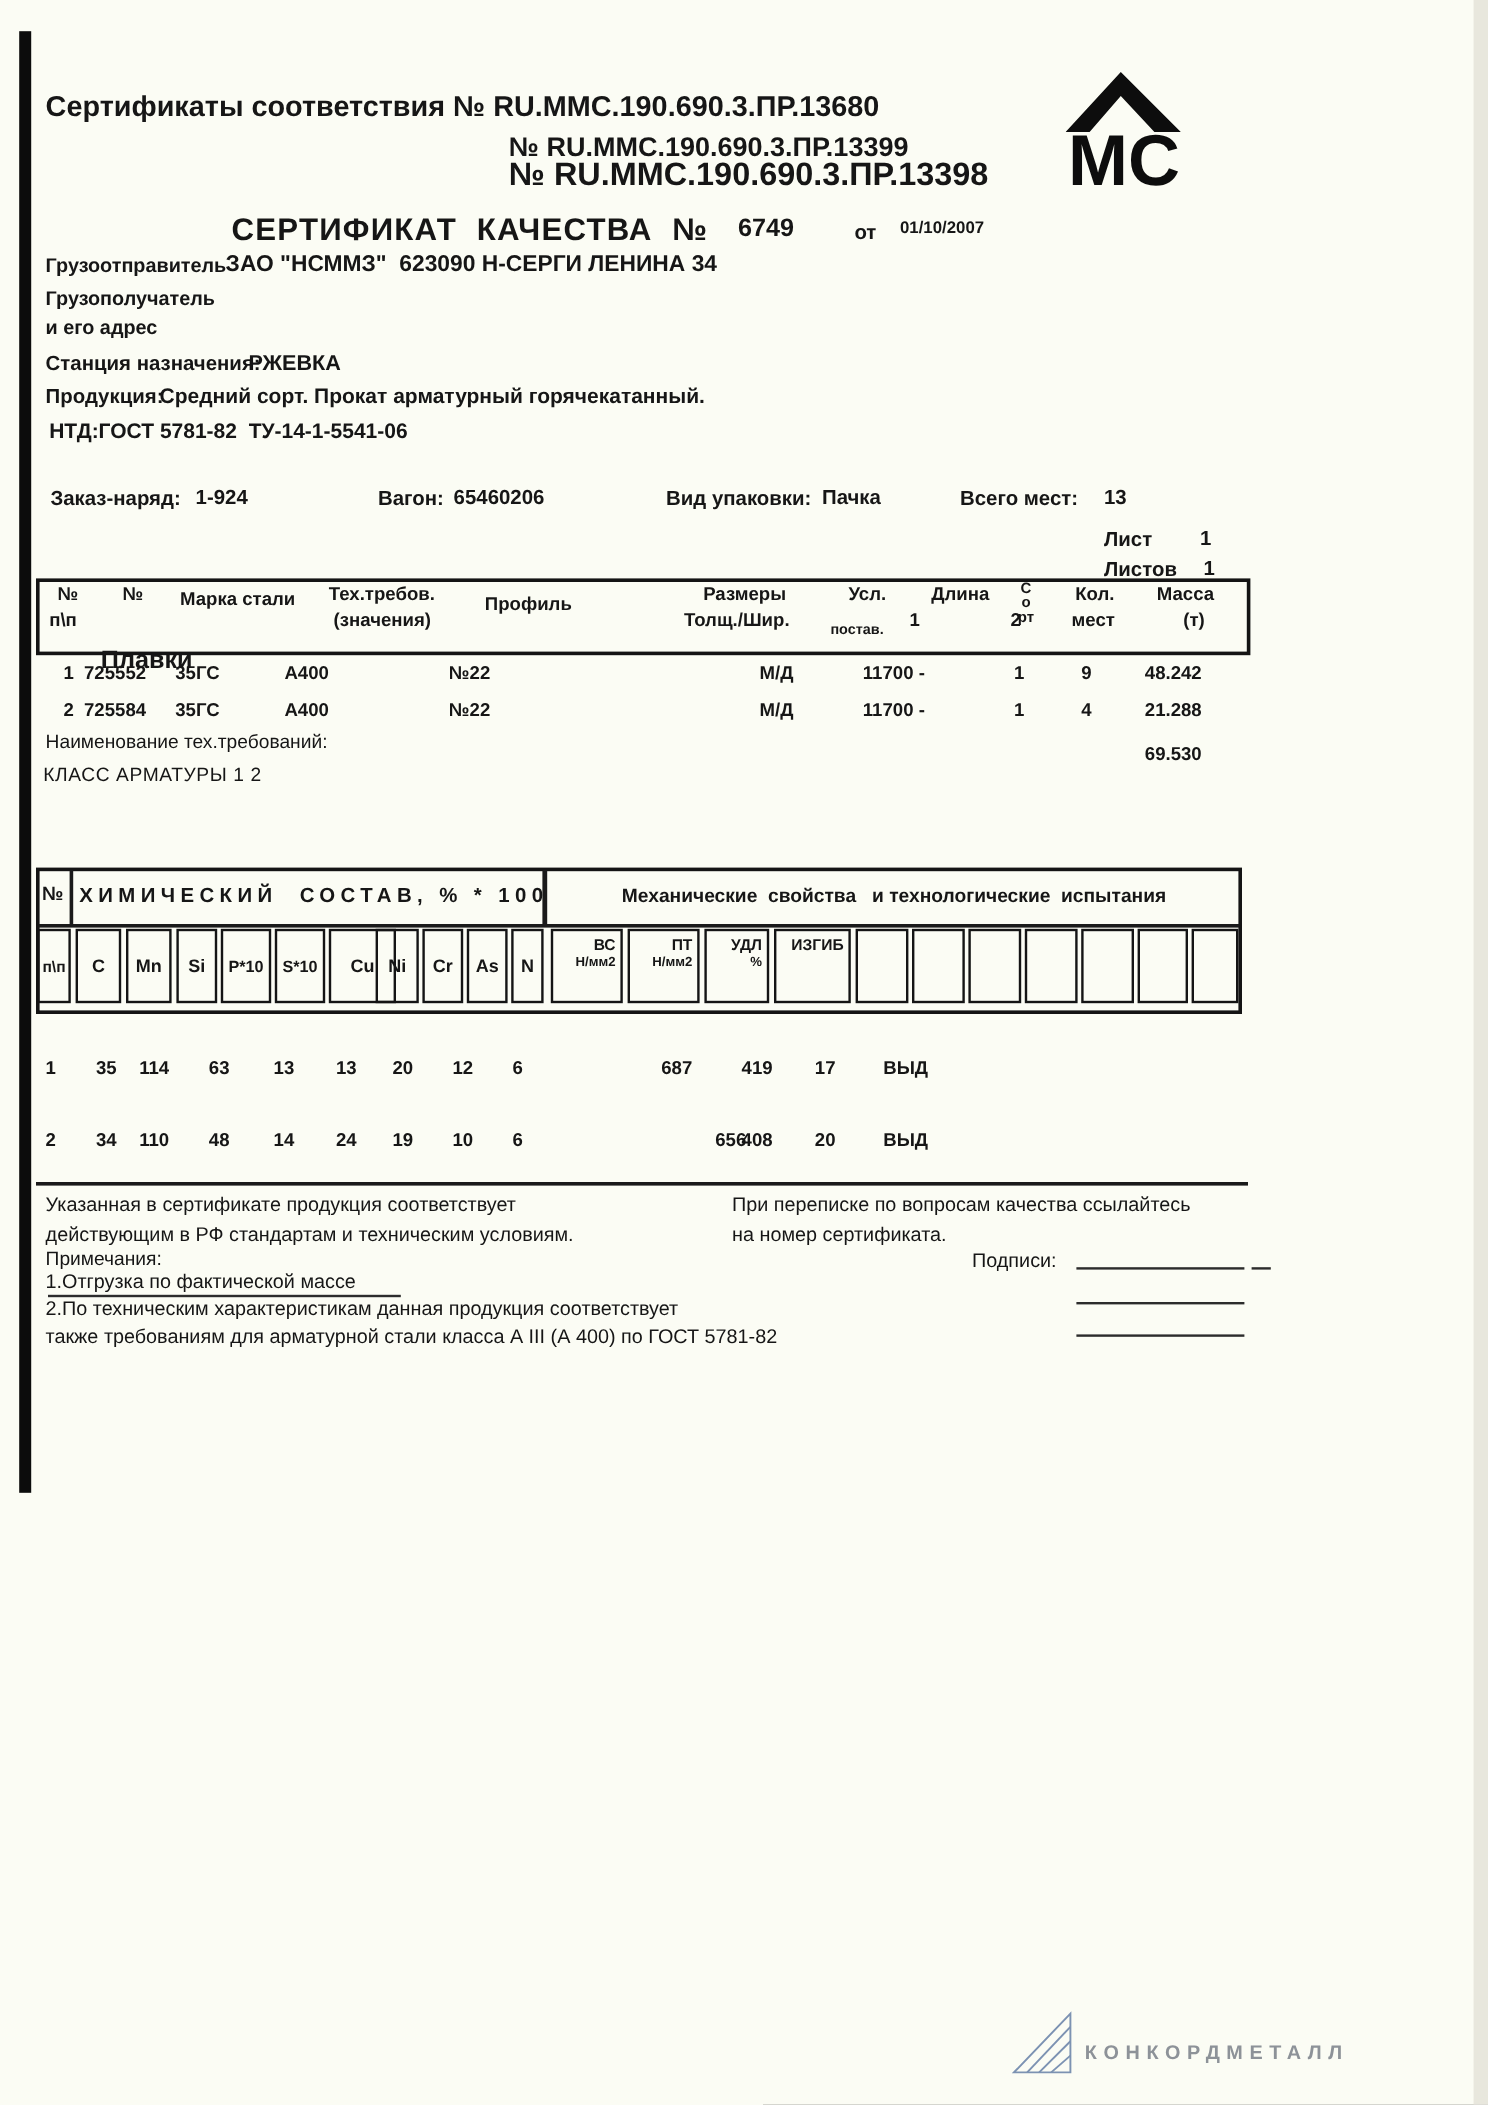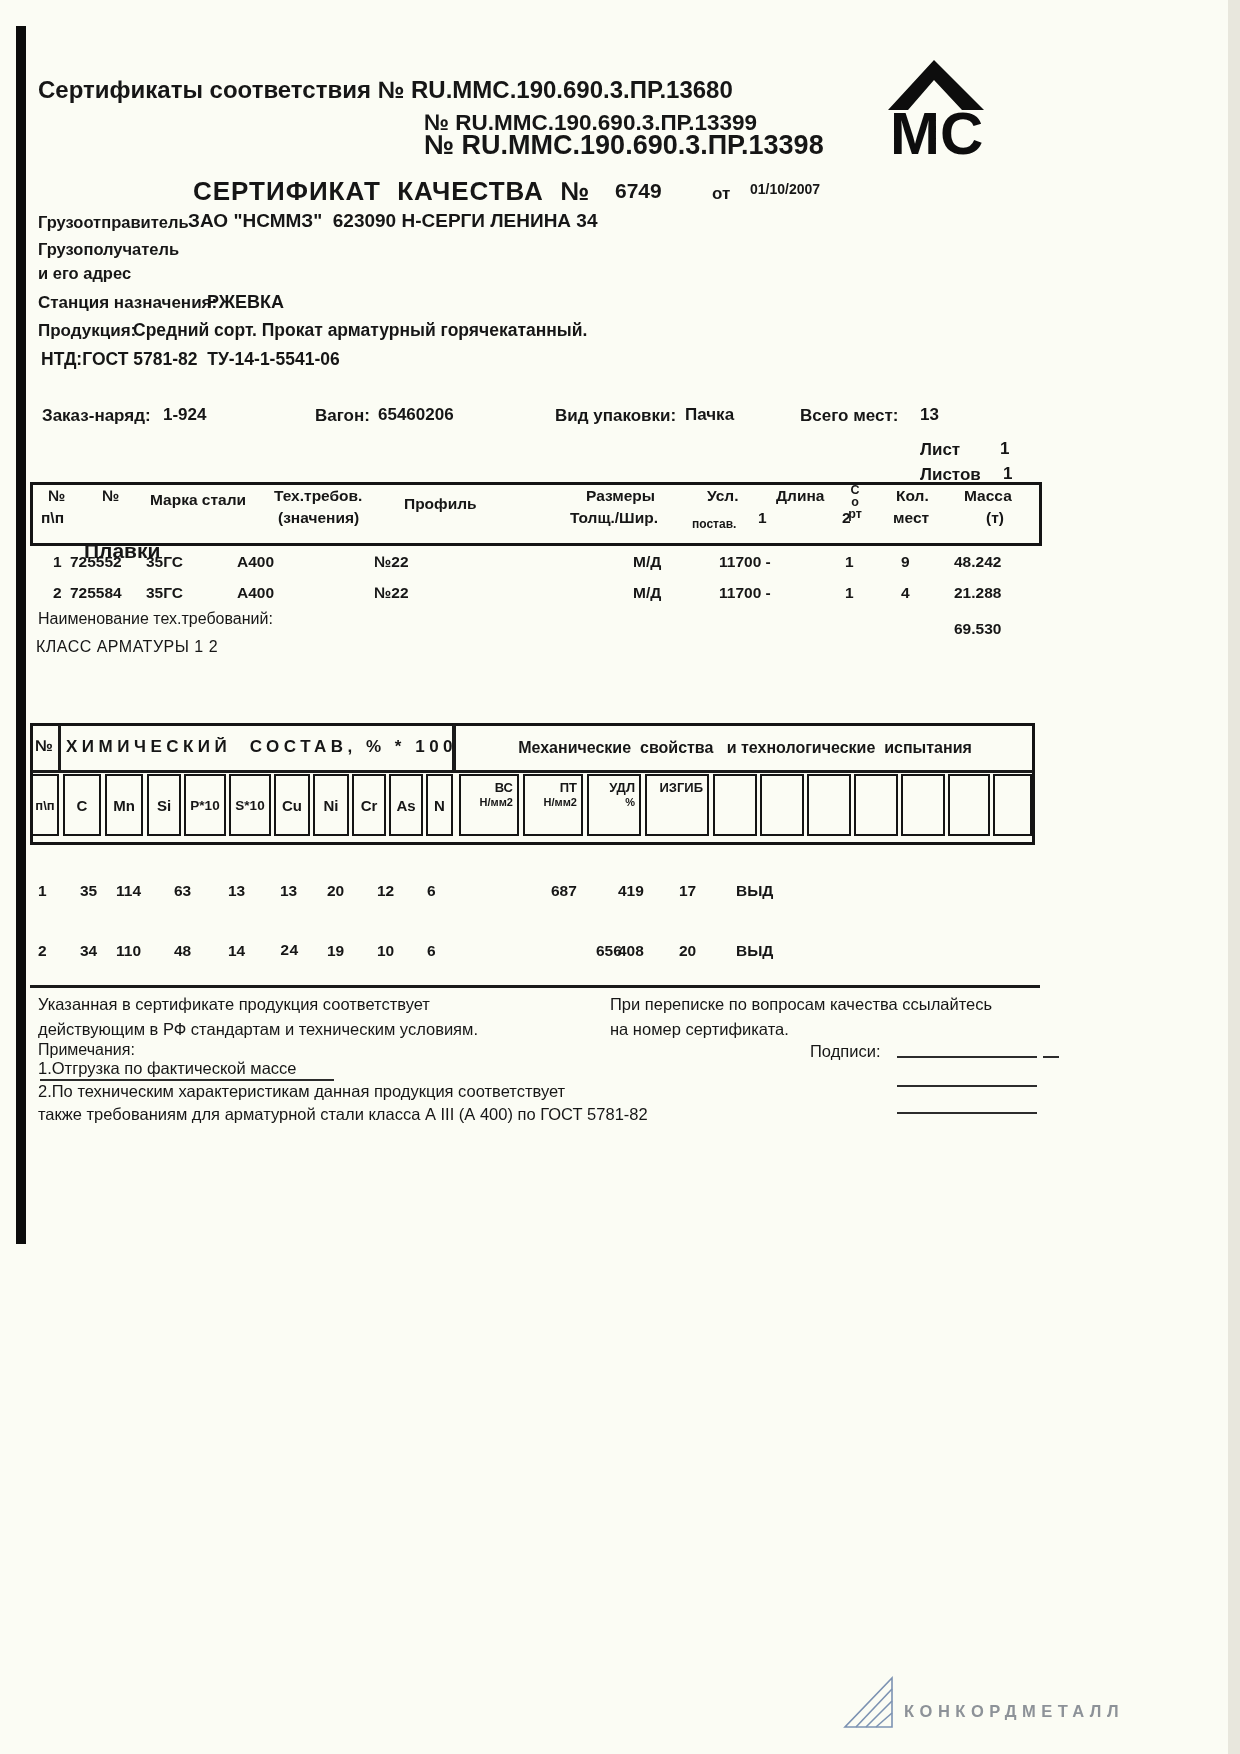--- a/index.html
+++ b/index.html
@@ -121,21 +121,21 @@
   <div class="line" style="left:452px;top:725px;width:3.5px;height:46px;"></div>
   <div class="t" style="left:460px;top:739px;width:570px;text-align:center;font-size:16px;white-space:pre;">Механические  свойства   и технологические  испытания</div>
   <div class="line" style="left:32px;top:770px;width:1001px;height:2.5px;"></div>
 
   <div class="cell" style="left:31px;width:28px;font-size:13px;">п\п</div>
   <div class="cell" style="left:63px;width:38px;">C</div>
   <div class="cell" style="left:105px;width:38px;">Mn</div>
   <div class="cell" style="left:147px;width:34px;">Si</div>
   <div class="cell" style="left:184px;width:42px;font-size:13.5px;">P*10</div>
   <div class="cell" style="left:229px;width:42px;font-size:13.5px;">S*10</div>
-  <div class="cell" style="left:274px;width:36px;">Cu</div>
+  <div class="cell" style="left:274px;width:56px;">Cu</div>
   <div class="cell" style="left:313px;width:36px;">Ni</div>
   <div class="cell" style="left:352px;width:34px;">Cr</div>
   <div class="cell" style="left:389px;width:34px;">As</div>
   <div class="cell" style="left:426px;width:27px;">N</div>
 
   <div class="cell mcell" style="left:459px;width:60px;">
     <span>ВС</span>
     <span class="sub">Н/мм2</span>
   </div>
   <div class="cell mcell" style="left:523px;width:60px;">
@@ -172,21 +172,21 @@
     <span class="d" style="left:679px;top:882px;">17</span>
     <span class="d" style="left:736px;top:882px;">ВЫД</span>
   </div>
 
   <div>
     <span class="d" style="left:38px;top:942px;">2</span>
     <span class="d" style="left:80px;top:942px;">34</span>
     <span class="d" style="left:116px;top:942px;">110</span>
     <span class="d" style="left:174px;top:942px;">48</span>
     <span class="d" style="left:228px;top:942px;">14</span>
-    <span class="d" style="left:280px;top:942px;font-family:Liberation Mono, monospace;">24</span>
+    <span class="d" style="left:280px;top:942px;">24</span>
     <span class="d" style="left:327px;top:942px;">19</span>
     <span class="d" style="left:377px;top:942px;">10</span>
     <span class="d" style="left:427px;top:942px;">6</span>
     <span class="d" style="left:551px;top:942px;margin-left:45px;">656</span>
     <span class="d" style="left:618px;top:942px;">408</span>
     <span class="d" style="left:679px;top:942px;">20</span>
     <span class="d" style="left:736px;top:942px;">ВЫД</span>
   </div>
 
   <div class="line" style="left:30px;top:985px;width:1010px;height:3px;"></div>

